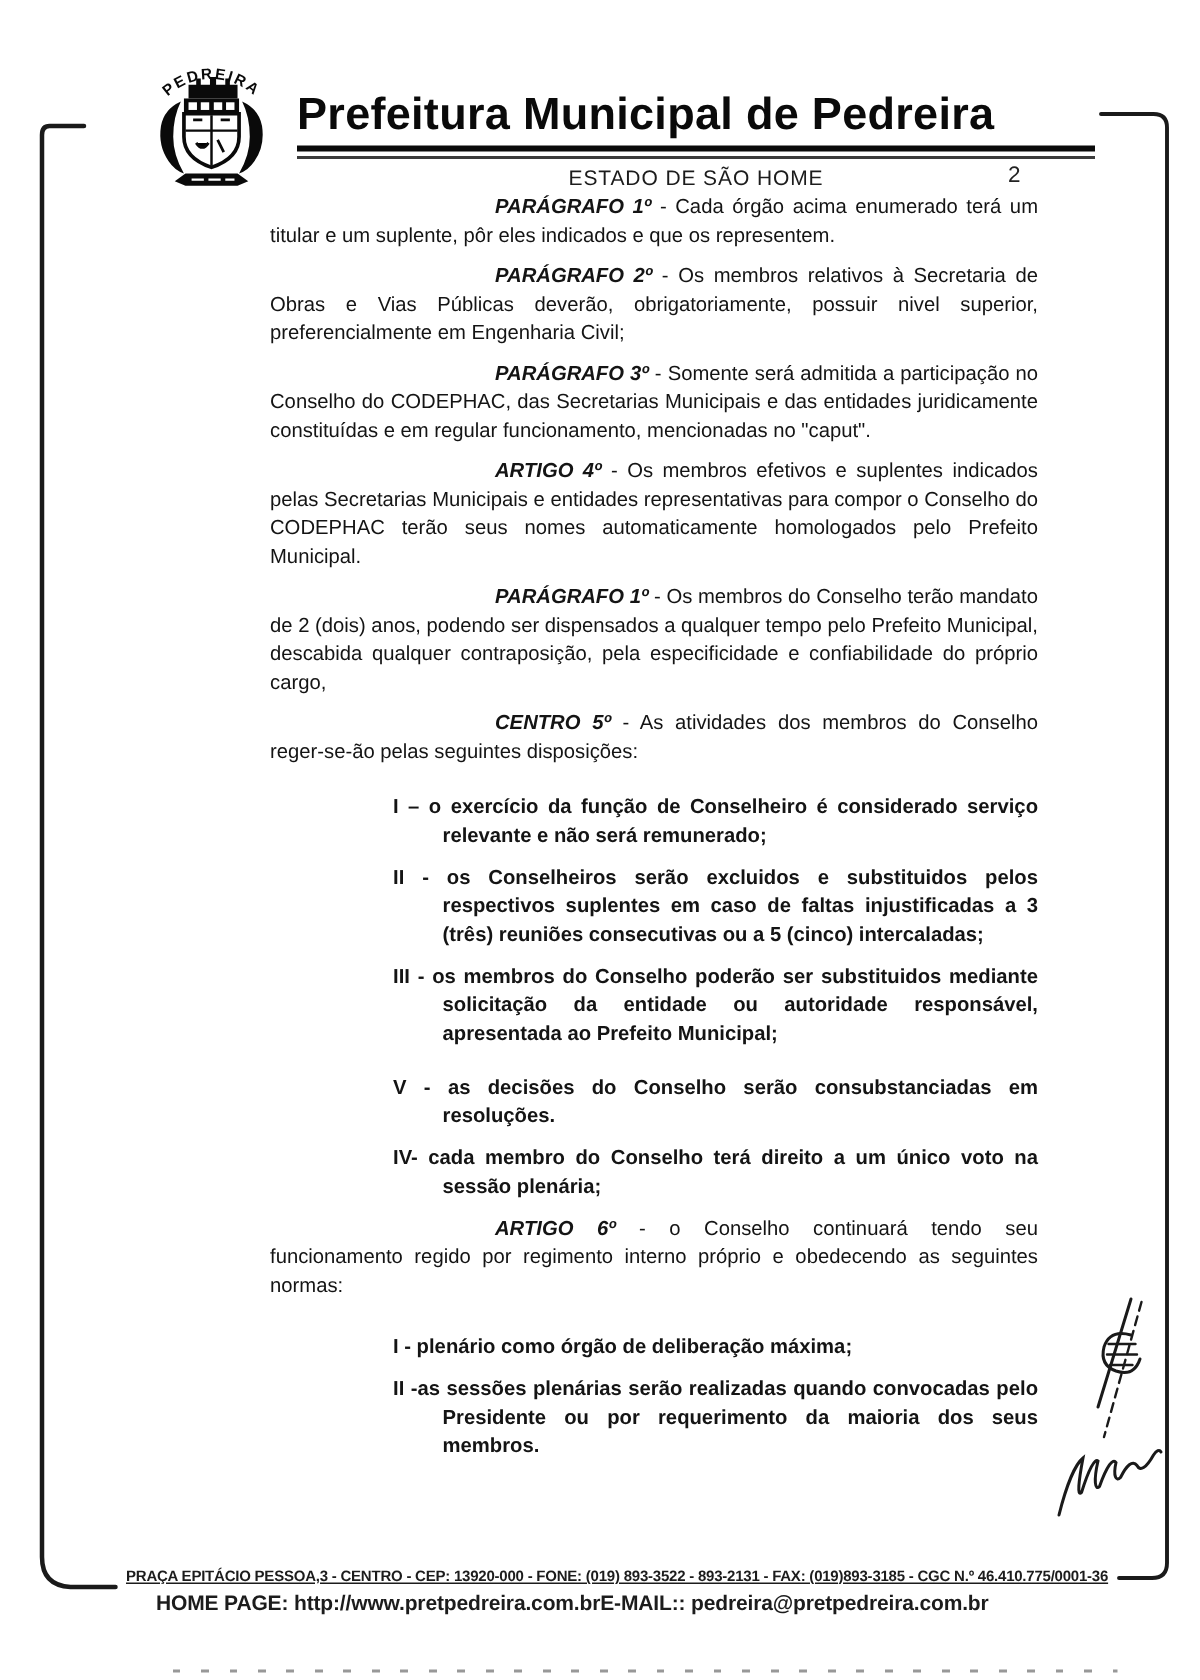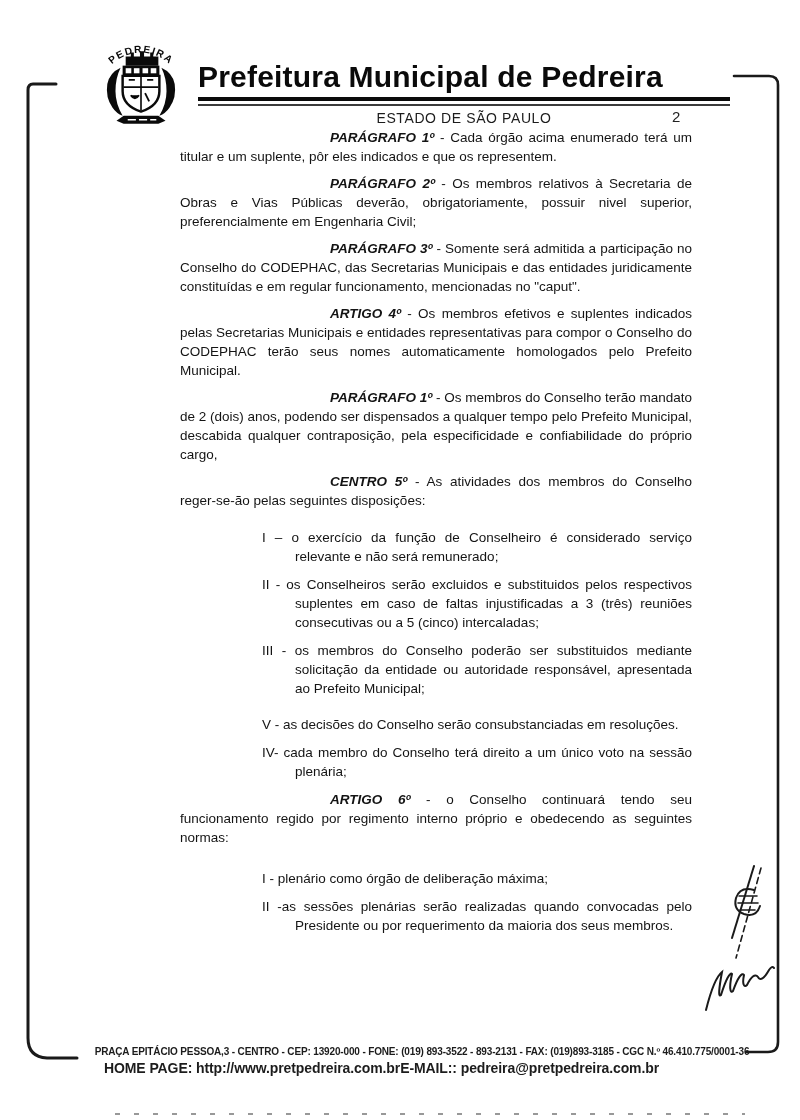--- a/index.html
+++ b/index.html
@@ -29,28 +29,28 @@
   .page-number{position:absolute;left:672px;top:108px;font-size:15px;color:#222;}
   
   .doc-body{
     position:absolute;left:180px;top:128px;width:512px;
     font-size:13.5px;line-height:19px;text-align:justify;color:#141414;
   }
   .para{margin:0 0 8px 0;text-indent:150px;}
   .phead{font-weight:700;font-style:italic;}
   .items{margin:18px 0 8px 0;}
   .items.tight{margin-top:22px;}
-  .item{padding-left:115px;text-indent:-33px;margin:0 0 9px 0;}
+  .item{padding-left:115px;text-indent:-33px;margin:0 0 9px 0;font-weight:bold;}
   .item.gap-before{margin-top:17px;}
   
   .sig-svg{position:absolute;pointer-events:none;}
   
   .footer{position:absolute;left:84px;top:1046px;width:676px;color:#1c1c1c;}
   .footer-line1{
-    text-align:center;font-size:10px;font-weight:700;letter-spacing:-.15px;white-space:nowrap;
+    text-align:left;font-size:10px;font-weight:700;letter-spacing:-.15px;white-space:nowrap;text-decoration:underline;
   }
   .footer-line2{
     display:flex;
     font-size:14px;font-weight:700;letter-spacing:-.1px;margin-top:3px;
     padding:0 4px 0 20px;
   }
   .scan-edge{
     position:absolute;left:115px;top:1113px;width:630px;height:2px;opacity:.55;
     background:repeating-linear-gradient(90deg,#444 0 5px,transparent 5px 19px);
   }
@@ -96,21 +96,21 @@
     <g>
       <path d="M29,80 l-7,5 7,3 h34 l7,-3 -7,-5 z" fill="#0a0a0a"></path>
       <path d="M33,84 h8 M44,84 h8 M55,84 h6" stroke="#fff" stroke-width="1.4"></path>
     </g>
   </svg>
 
   <div class="header-block">
     <div class="title">Prefeitura Municipal de Pedreira</div>
     <div class="rule-thick"></div>
     <div class="rule-thin"></div>
-    <div class="subtitle">ESTADO DE SÃO PAULO</div>
+    <div class="subtitle">ESTADO DE SÃO HOME</div>
   </div>
   <div class="page-number">2</div>
 
   <div class="doc-body">
       <p class="para"><span class="phead">PARÁGRAFO 1º</span> - Cada órgão acima enumerado terá um titular e um suplente, pôr eles indicados e que os representem.</p>
       <p class="para"><span class="phead">PARÁGRAFO 2º</span> - Os membros relativos à Secretaria de Obras e Vias Públicas deverão, obrigatoriamente, possuir nivel superior, preferencialmente em Engenharia Civil;</p>
       <p class="para"><span class="phead">PARÁGRAFO 3º</span> - Somente será admitida a participação no Conselho do CODEPHAC, das Secretarias Municipais e das entidades juridicamente constituídas e em regular funcionamento, mencionadas no "caput".</p>
       <p class="para"><span class="phead">ARTIGO 4º</span> - Os membros efetivos e suplentes indicados pelas Secretarias Municipais e entidades representativas para compor o Conselho do CODEPHAC terão seus nomes automaticamente homologados pelo Prefeito Municipal.</p>
       <p class="para"><span class="phead">PARÁGRAFO 1º</span> - Os membros do Conselho terão mandato de 2 (dois) anos, podendo ser dispensados a qualquer tempo pelo Prefeito Municipal, descabida qualquer contraposição, pela especificidade e confiabilidade do próprio cargo,</p>
       <p class="para"><span class="phead">CENTRO 5º</span> - As atividades dos membros do Conselho reger-se-ão pelas seguintes disposições:</p>

